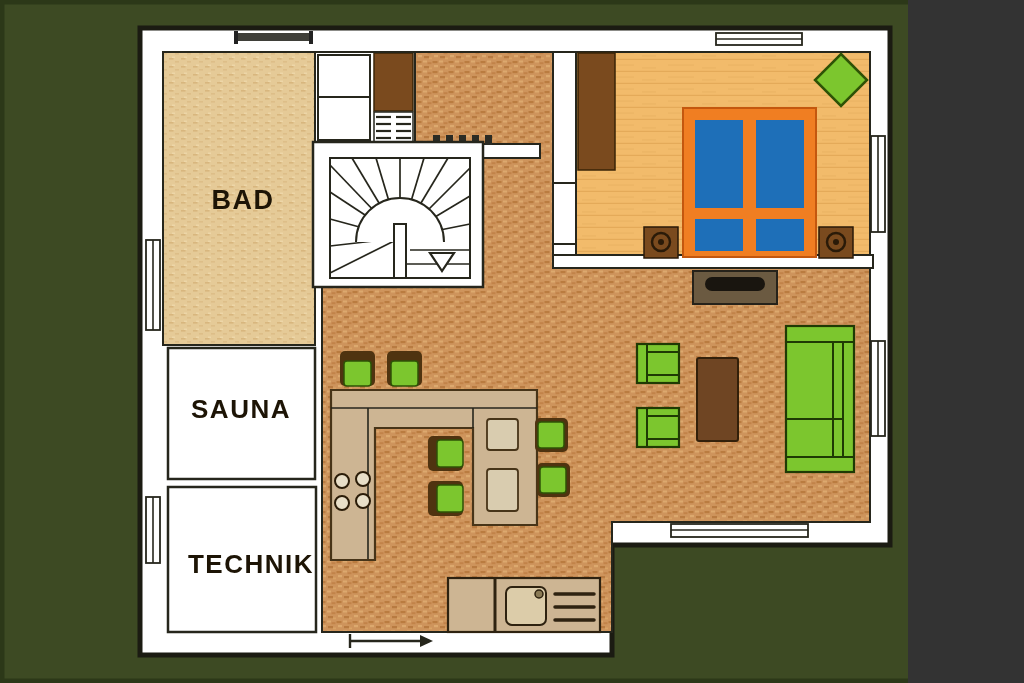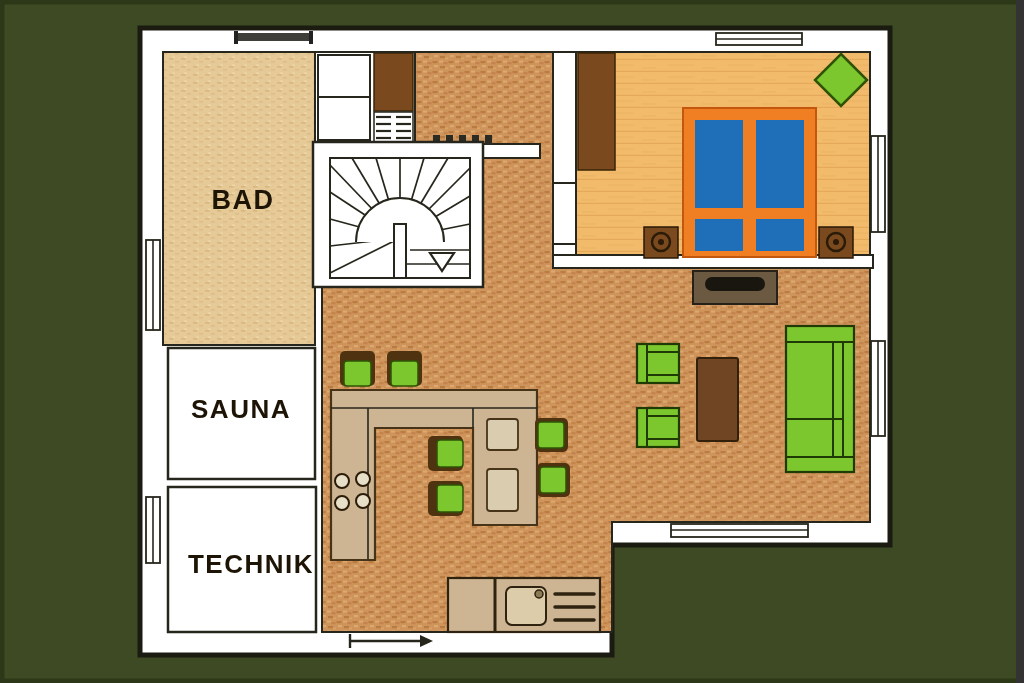--- a/index.html
+++ b/index.html
@@ -1,18 +1,18 @@
 <!DOCTYPE html>
 <html style="--background: #3D4A23; --wall-fill: #FFFFFF; --outline: #1B1B12; --innerline: #26261c; --bad-floor: #E5CA97; --bad-fleck: #D8B67E; --brick-floor: #CE945C; --brick-dark: #BA7C40; --brick-light: #DCA96E; --bedroom-floor: #F2BB6B; --bedroom-plank: #E3A857; --green: #7CC62E; --green-dark: #2E5206; --brown: #7A4A1E; --brown-dark: #4F3310; --bed-orange: #F07E22; --bed-blue: #1E6FB8; --counter-tan: #CDB593; --placemat: #D9CCAF; --tv-stand: #6B5A41;"><head>
 <meta charset="utf-8">
 <style>
   html,body{margin:0;padding:0;background:#333;}
   .stage{
     position:relative;
-    width:1016px;height:683px;
+    width:908px;height:683px;
     background:var(--background,#3D4A23);
     overflow:hidden;
     box-shadow:inset 0 0 0 4px rgba(24,30,10,.55);
     font-family:"Liberation Sans", sans-serif;
   }
   svg{position:absolute;left:0;top:0;display:block;}
   .room-label{
     font-family:"Liberation Sans", sans-serif;
     font-weight:600;
     fill:#1d1405;

